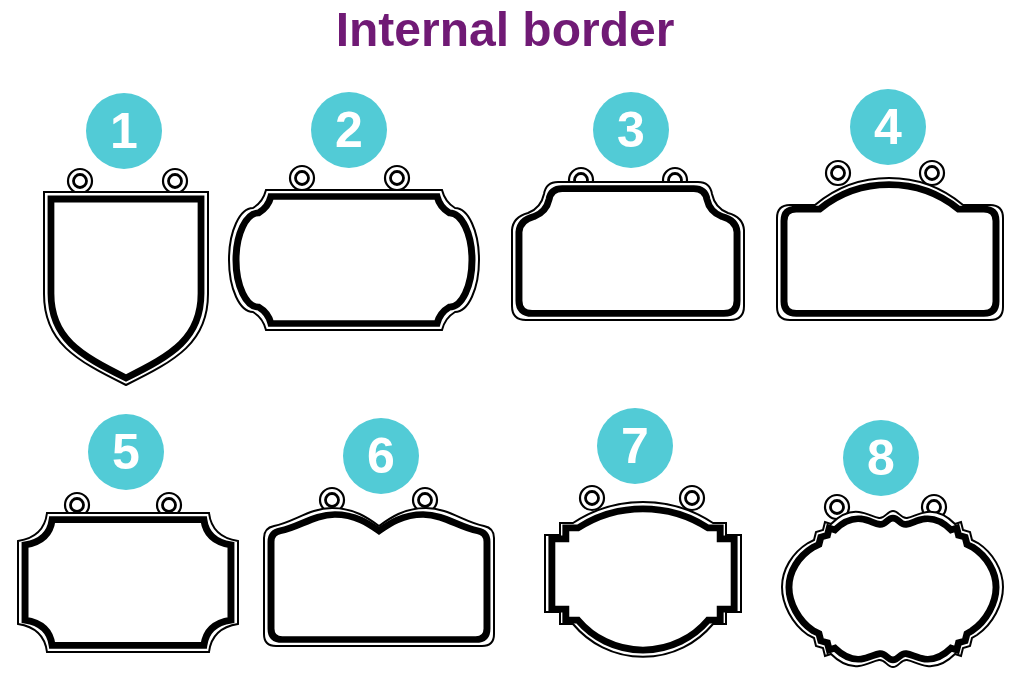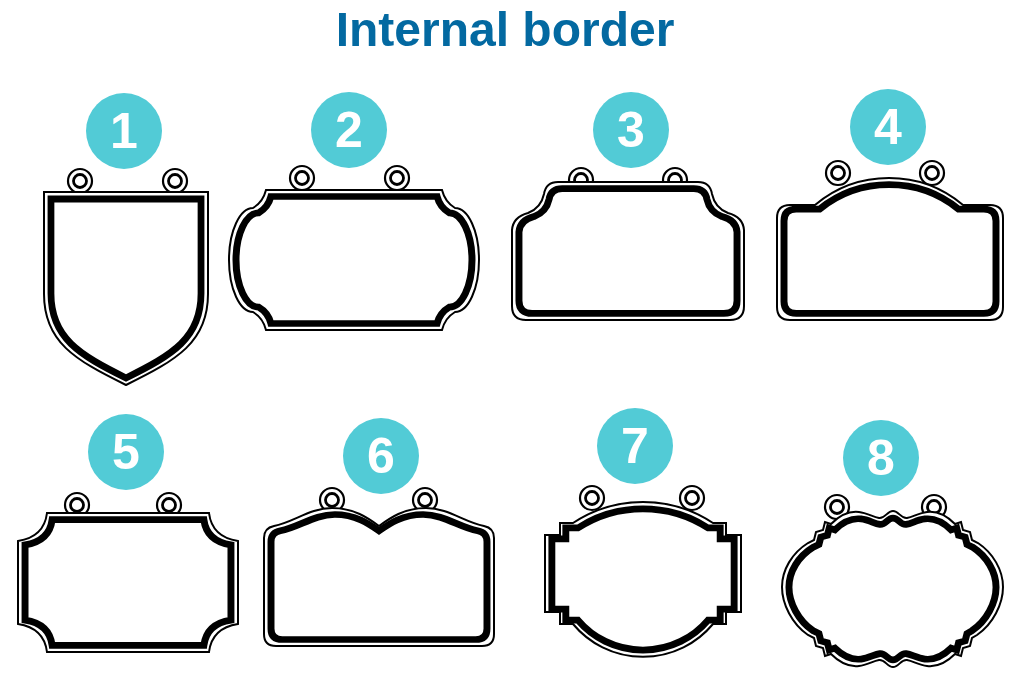--- a/index.html
+++ b/index.html
@@ -8,21 +8,21 @@
     --bg:#FFFFFF;
     --numtext:#FFFFFF;
   }
   html,body{margin:0;padding:0;background:var(--bg);}
   .canvas{
     position:relative;width:1010px;height:681px;background:var(--bg);
     font-family:"Liberation Sans", sans-serif;overflow:hidden;
   }
   .title{
     position:absolute;left:0;top:2px;width:100%;text-align:center;
-    font-size:48px;font-weight:600;color:#0369a1;letter-spacing:0px;margin:0;
+    font-size:48px;font-weight:600;color:#701a75;letter-spacing:0px;margin:0;
   }
   .badge{
     position:absolute;width:76px;height:76px;border-radius:50%;
     background:var(--accent);color:var(--numtext);
     display:flex;align-items:center;justify-content:center;
     font-size:50px;font-weight:bold;line-height:1;
   }
   .shape{position:absolute;color:var(--outline);}
   svg{display:block;overflow:visible;}
 </style>

